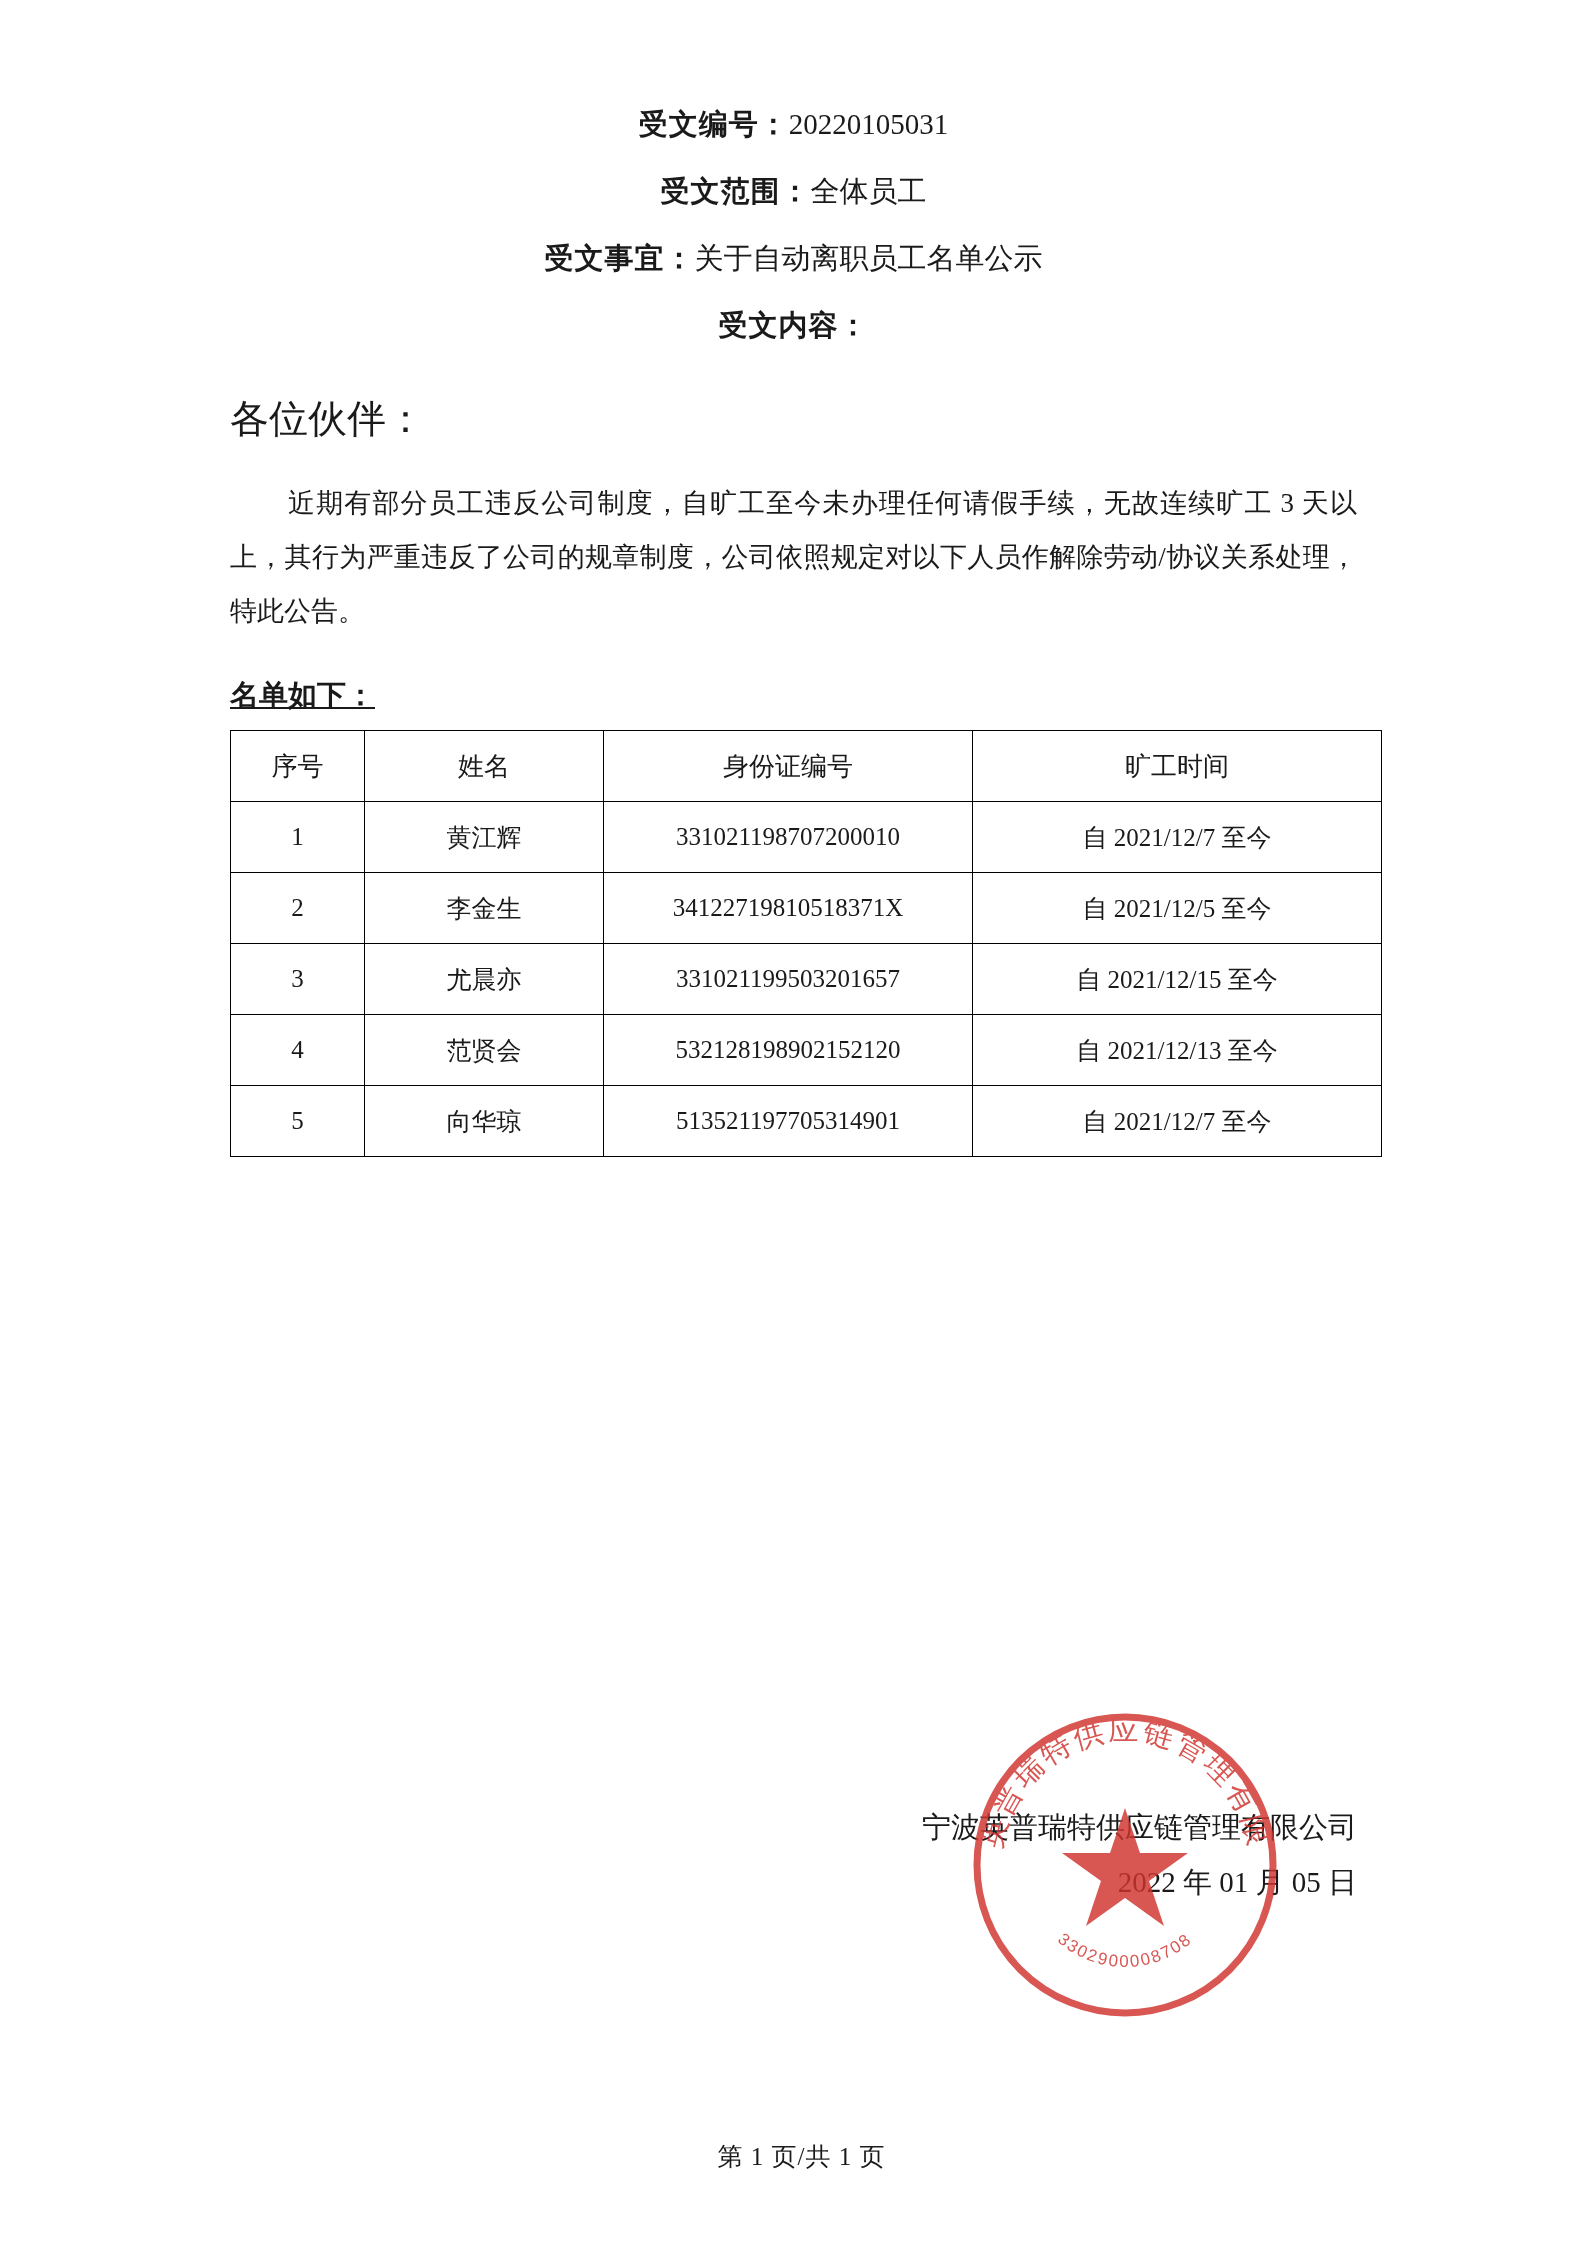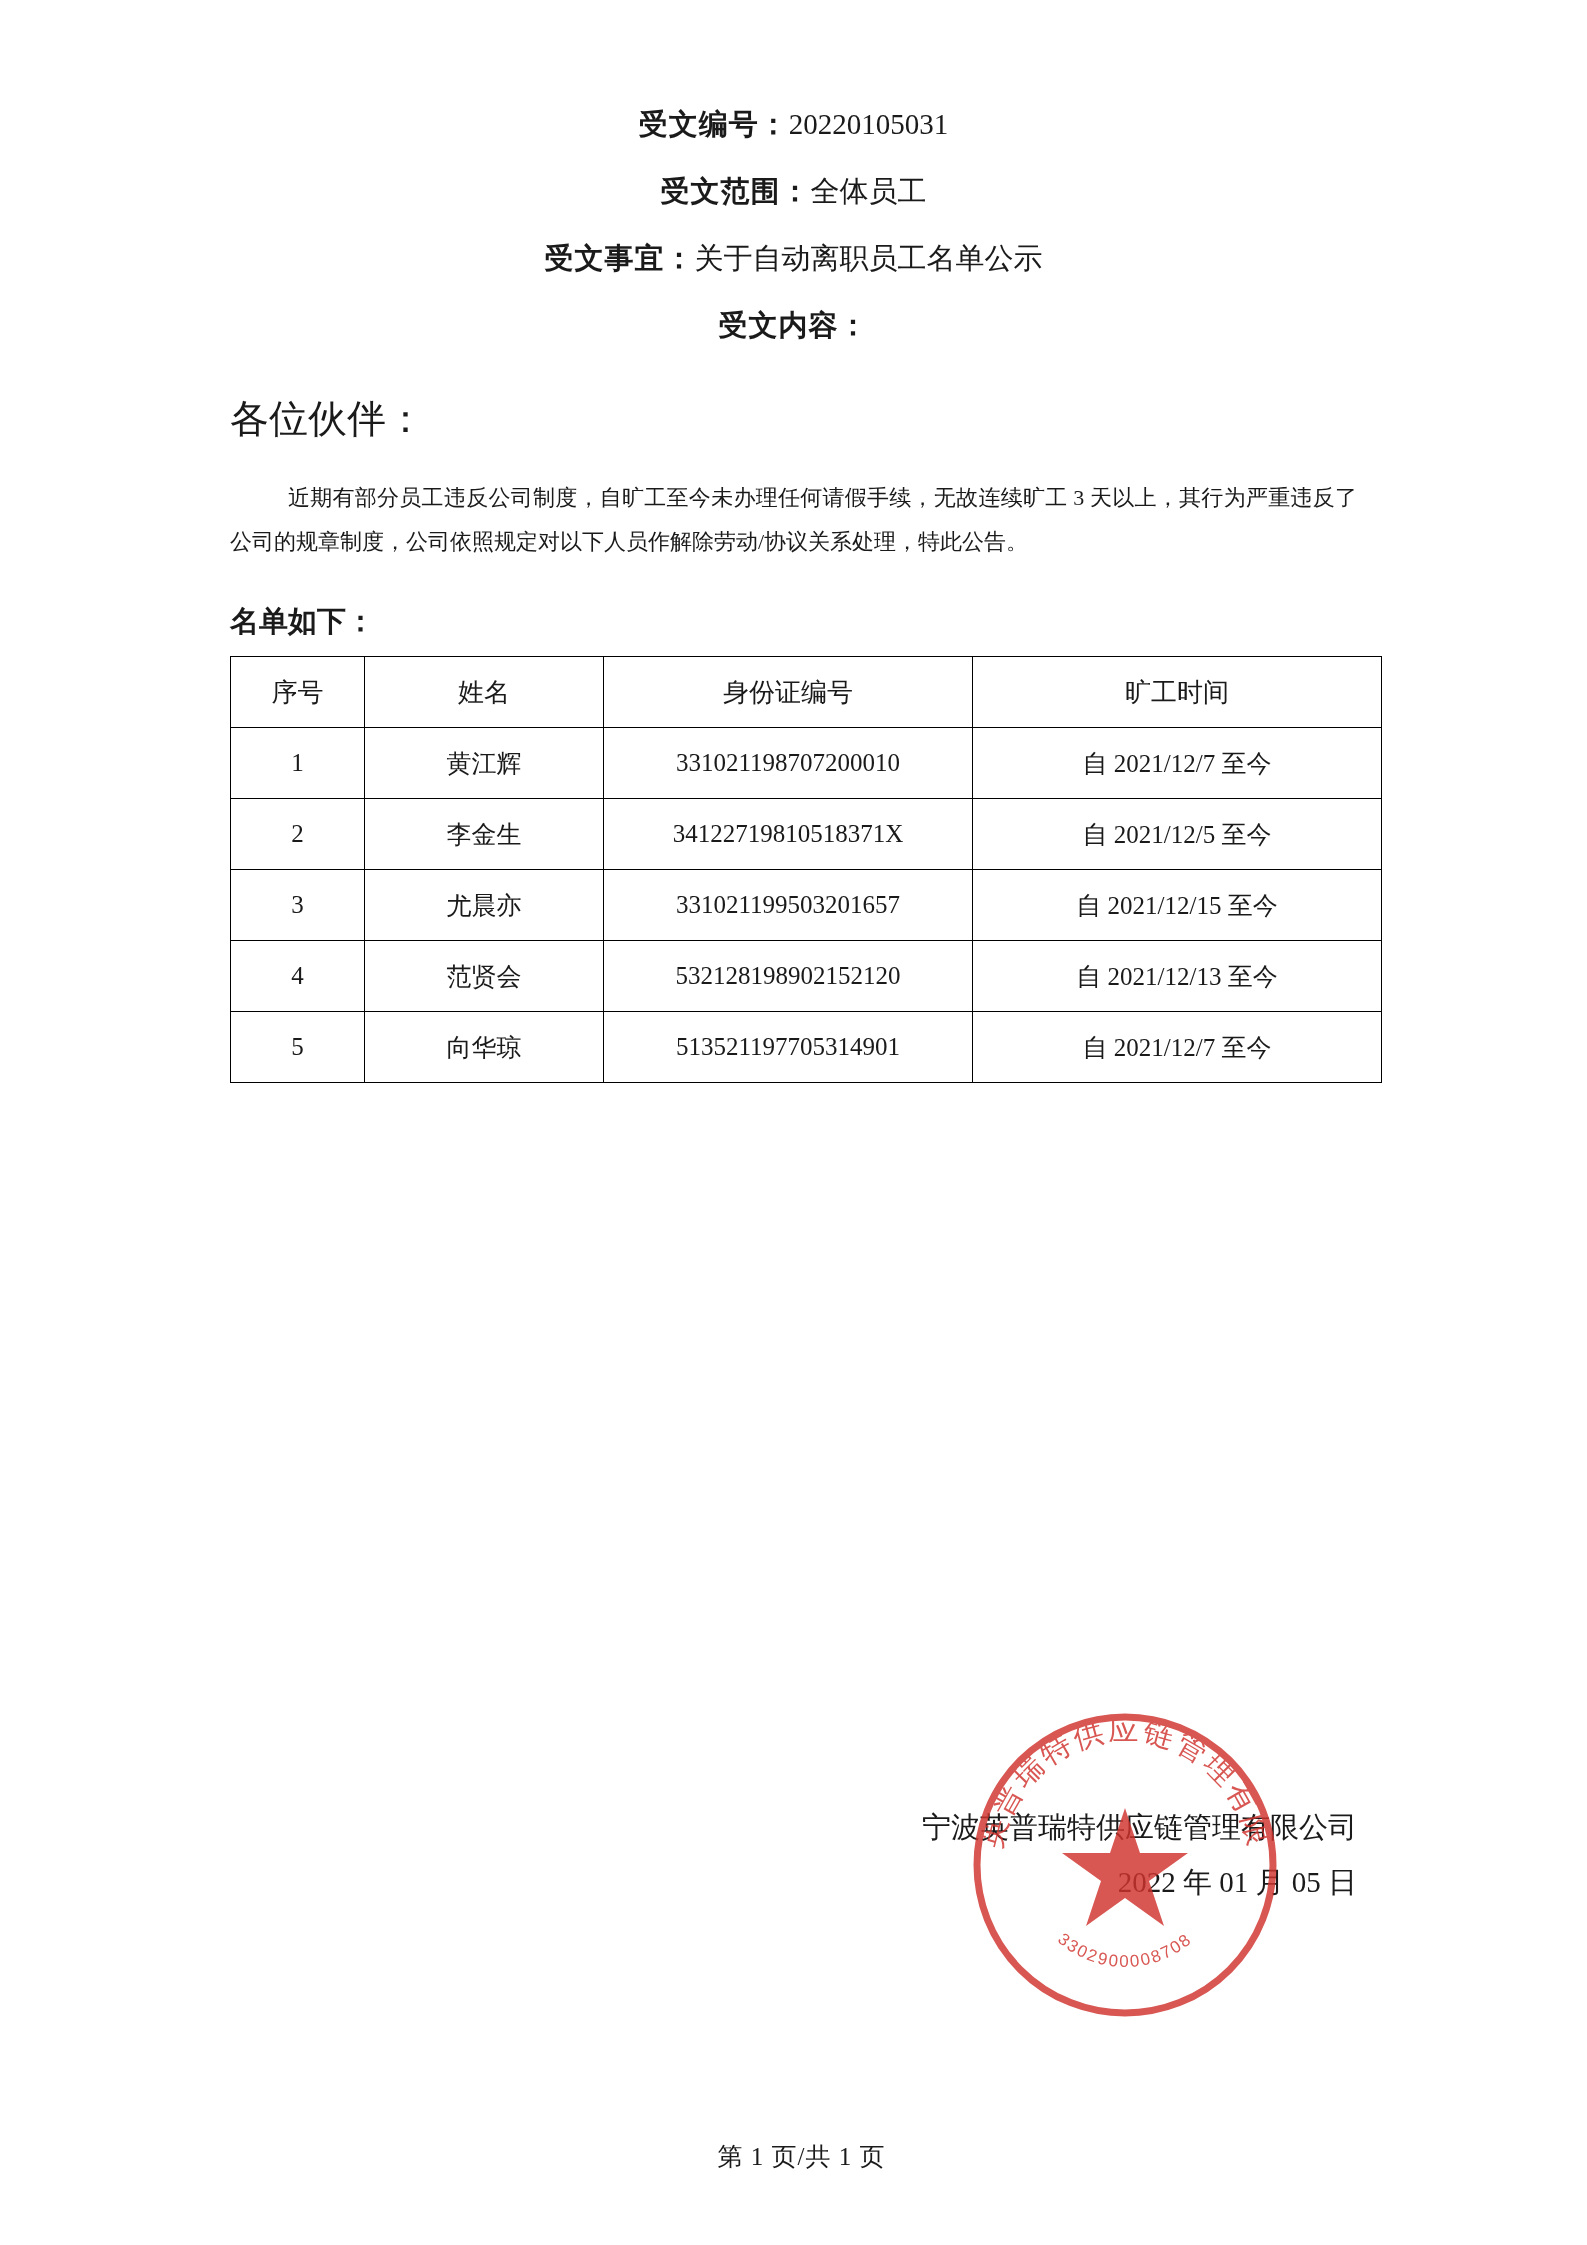--- a/index.html
+++ b/index.html
@@ -47,32 +47,33 @@
   }
   .meta-value {
     font-weight: normal;
   }
   .salutation {
     font-size: 39px;
     margin-top: 52px;
     margin-bottom: 30px;
   }
   .body-para {
-    font-size: 22px;
+    font-size: 27px;
     line-height: 2.0;
     text-align: justify;
     text-justify: inter-ideograph;
     text-indent: 58px;
     margin: 0 0 10px 0;
   }
   .list-label {
     font-size: 29px;
     font-weight: bold;
     margin-top: 38px;
     margin-bottom: 14px;
+    text-decoration: underline;
   }
   table.name-table {
     border-collapse: collapse;
     width: 1115px;
     table-layout: fixed;
     margin-left: 0;
   }
   table.name-table td, table.name-table th {
     border: 1.5px solid #000000;
     text-align: center;

